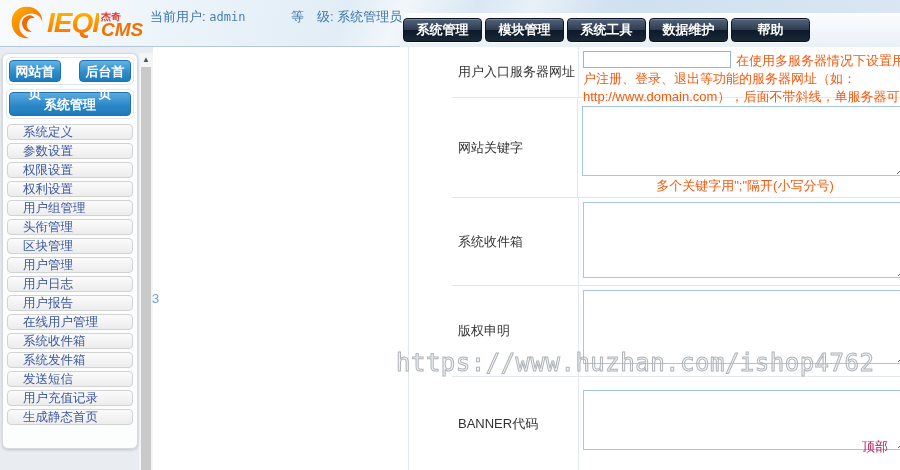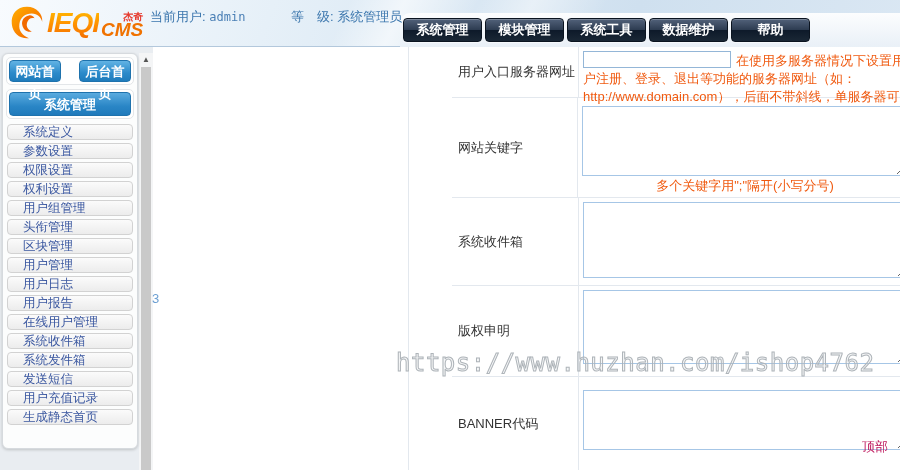--- a/index.html
+++ b/index.html
@@ -12,21 +12,21 @@
     background:linear-gradient(110deg,#f8fbfe 0%,#e6f0f8 30%,#cfe0ef 70%,#dae7f3 100%);
     border-bottom:1px solid #b3c8dc; z-index:5; }
   .header::after { content:""; position:absolute; inset:0;
     background:linear-gradient(115deg, transparent 38%, rgba(255,255,255,.6) 44%, transparent 52%, rgba(255,255,255,.45) 58%, transparent 66%);
     pointer-events:none; }
   .logo { position:absolute; left:8px; top:4px; display:flex; align-items:center; z-index:6; }
   .logo-mark { width:38px; height:38px; margin-right:1px; }
   .logo-text { font-size:28px; font-weight:bold; font-style:italic; letter-spacing:-1px;
     background:linear-gradient(180deg,#ffc400 0%,#ff9000 55%,#f26a00 100%);
     -webkit-background-clip:text; background-clip:text; color:transparent; line-height:34px; }
-  .logo-stack { display:flex; flex-direction:column; margin-left:2px; margin-top:2px;align-items:flex-end; }
+  .logo-stack { display:flex; flex-direction:column; margin-left:2px; margin-top:2px; }
   .logo-tag-top { color:#e63a2e; font-size:10px; font-weight:bold; line-height:11px; }
   .logo-tag-bottom { color:#f07200; font-size:19px; font-weight:bold; font-style:italic; line-height:15px; }
 
   .userinfo { position:absolute; left:150px; top:8px; font-size:13px; color:#3b76ad; z-index:6; white-space:nowrap; }
   .userinfo .mono { font-family:"DejaVu Sans Mono","Liberation Mono",monospace; font-size:12px; color:#4a7fb5; }
   .userinfo .level { margin-left:42px; }
 
   .nav-strip { position:absolute; left:400px; top:13px; width:500px; height:34px;
     background:linear-gradient(180deg,#fcfdfe 0%,#e9f0f7 100%); border-radius:10px 0 0 0; z-index:5; }
   .nav { position:absolute; left:403px; top:18px; display:flex; gap:3px; z-index:7; }

